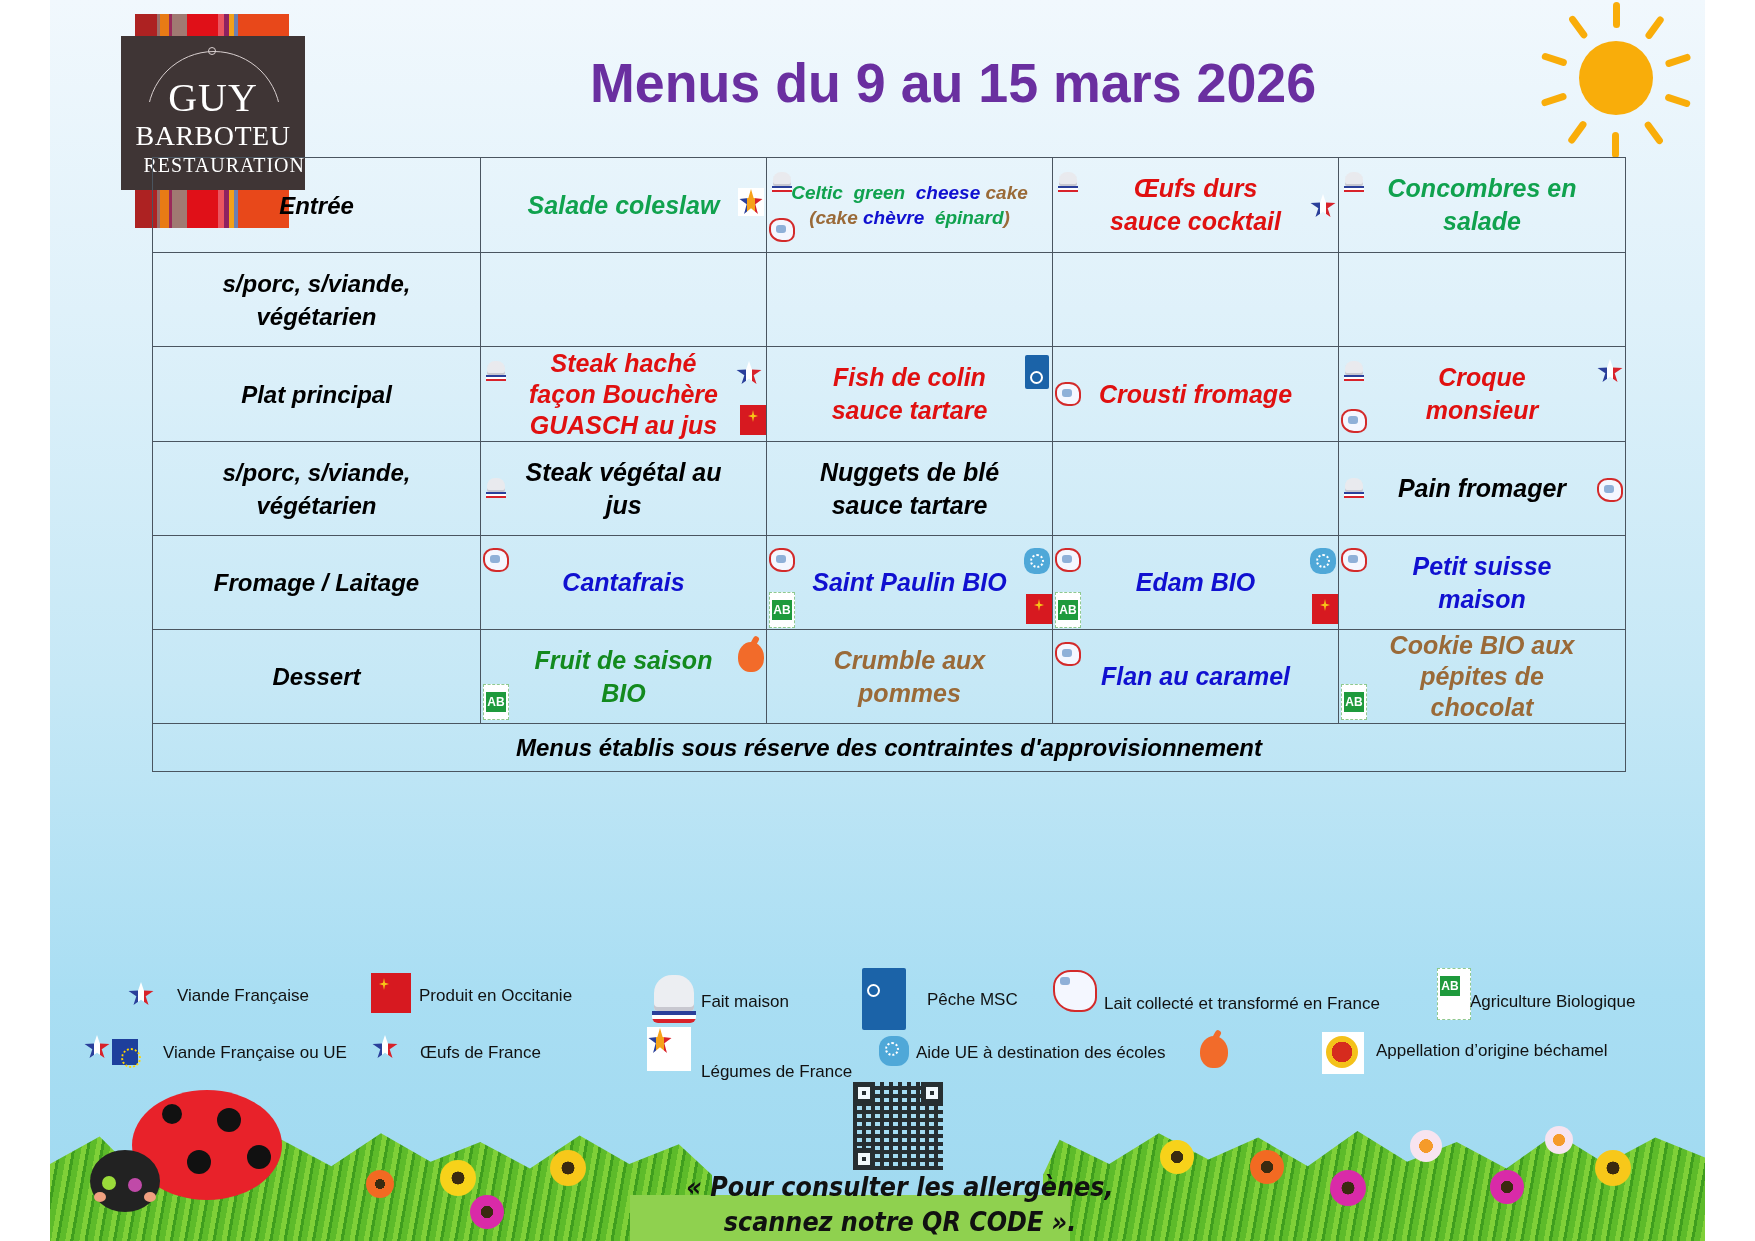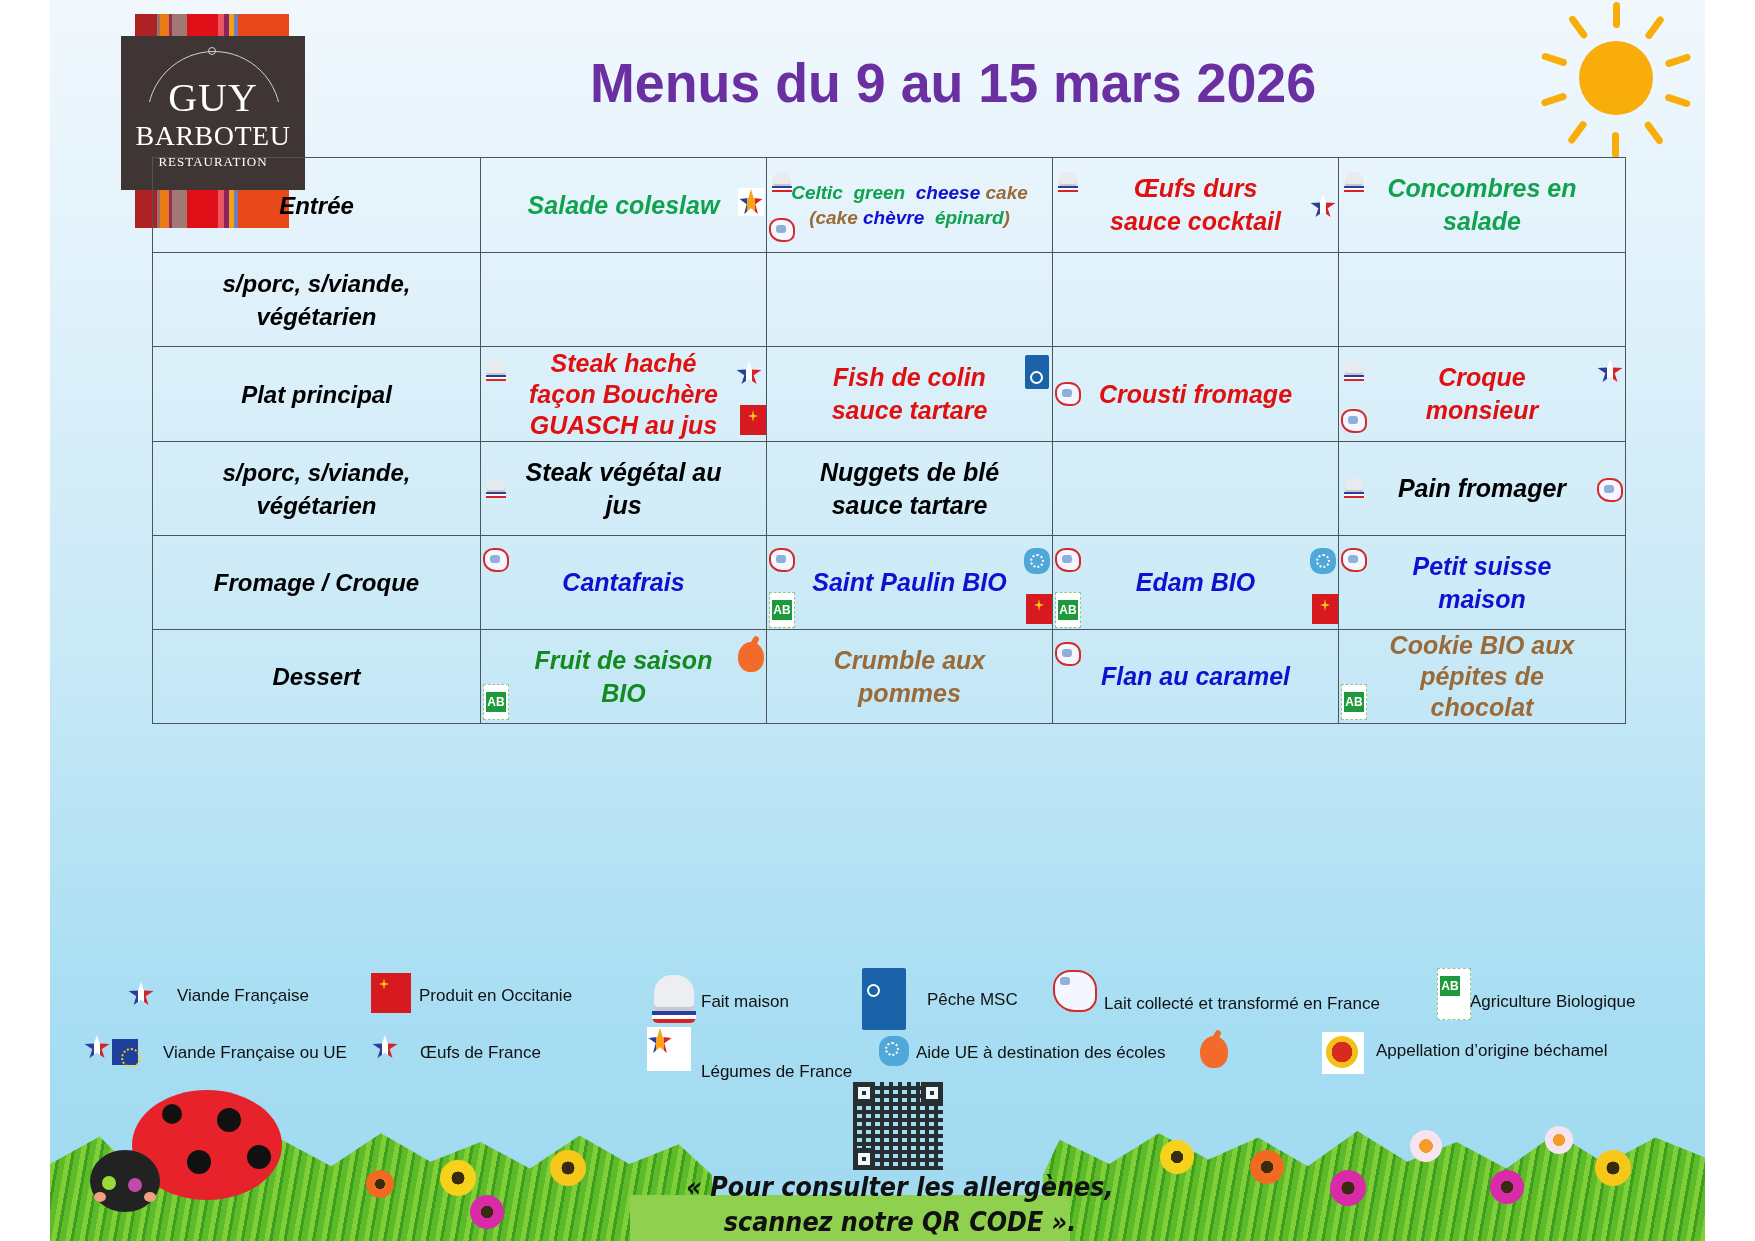--- a/index.html
+++ b/index.html
@@ -9,21 +9,21 @@
   
   .logo{position:absolute;left:71px;top:14px;width:184px;height:214px;}
   .logo .stripes{position:absolute;left:14px;top:0;width:154px;height:214px;
     background:linear-gradient(to right,#ad2222 0 14%,#9b6f6a 14% 16%,#e87b15 16% 22%,#9a2a5a 22% 24%,#a07a72 24% 34%,#e01018 34% 54%,#ea5560 54% 58%,#8e2160 58% 61%,#f2a11a 61% 64%,#6d7fb1 64% 67%,#e8481a 67% 100%);}
   .logo .plate{position:absolute;left:0;top:22px;width:184px;height:154px;background:#3f3535;}
   .logo .dome{position:absolute;left:26px;top:37px;width:132px;height:132px;border:1px solid #d8cfcf;border-radius:50%;clip-path:inset(0 0 62% 0);}
   .logo .knob{position:absolute;left:87px;top:33px;width:6px;height:6px;border:1px solid #d8cfcf;border-radius:50%;}
   .logo .t1{position:absolute;left:0;width:184px;text-align:center;color:#fff;font-family:"Liberation Serif",serif;}
   .logo .guy{top:60px;font-size:40px;letter-spacing:1px;}
   .logo .barb{top:106px;font-size:28px;letter-spacing:0.5px;}
-  .logo .rest{top:140px;font-size:13px;letter-spacing:1px;}
+  .logo .rest{top:140px;font-size:20px;letter-spacing:1px;text-align:right;}
   .title{position:absolute;left:540px;top:50px;font-size:56px;font-weight:bold;color:#6a2fa0;font-family:"Liberation Sans",sans-serif;letter-spacing:0px;white-space:nowrap;transform:scaleX(0.96);transform-origin:left;}
   
   .sun{position:absolute;left:1480px;top:0;width:160px;height:160px;}
   .sun .core{position:absolute;left:49px;top:41px;width:74px;height:74px;border-radius:50%;background:#f9ad0a;}
   .sun .ray{position:absolute;width:7px;height:26px;background:#f9ad0a;border-radius:4px;left:83px;top:76px;transform-origin:3px 2px;}
   
   table.menu{position:absolute;left:102px;top:157px;border-collapse:collapse;table-layout:fixed;}
   table.menu td{border:1px solid #4a5560;text-align:center;vertical-align:middle;position:relative;font-style:italic;font-weight:bold;padding:0 6px;}
   .hdr td{height:93px;font-size:24px;color:#000;}
   .hdr .blank{background:transparent;}
@@ -208,21 +208,21 @@
       <td></td>
       <td class="dish c-black">
         <i class="ic toque" style="left:4px;top:36px"></i>
         <span>Pain fromager</span>
         <i class="ic lait" style="right:2px;top:36px"></i>
       </td>
     </tr>
 
 
     <tr style="height:94px">
-      <td class="rowlabel">Fromage / Croque</td>
+      <td class="rowlabel">Fromage / Laitage</td>
       <td class="dish c-blue">
         <i class="ic lait" style="left:2px;top:12px"></i>
         <span>Cantafrais</span>
       </td>
       <td class="dish c-blue">
         <i class="ic lait" style="left:2px;top:12px"></i>
         <i class="ic ab" style="left:2px;top:56px"></i>
         <span>Saint Paulin BIO</span>
         <i class="ic eu" style="right:2px;top:12px"></i>
         <i class="ic occ" style="right:0;top:58px"></i>
@@ -258,20 +258,23 @@
         <span>Flan au caramel</span>
       </td>
       <td class="dish c-brown" style="line-height:31px">
         <i class="ic ab" style="left:2px;top:54px"></i>
         <span>Cookie BIO aux</span><br>
         <span>pépites de</span><br>
         <span>chocolat</span>
       </td>
     </tr>
 
+    <tr class="note">
+      <td colspan="5">Menus établis sous réserve des contraintes d'approvisionnement</td>
+    </tr>
   </tbody>
     </table>
 
   <div class="legend">
     <i class="ic star" style="left:78px;top:982px;width:30px;height:30px"></i>
     <span class="lg" style="left:127px;top:986px">Viande Française</span>
 
     <i class="ic occ" style="left:321px;top:973px;width:40px;height:40px"></i>
     <span class="lg" style="left:369px;top:986px">Produit en Occitanie</span>
 

